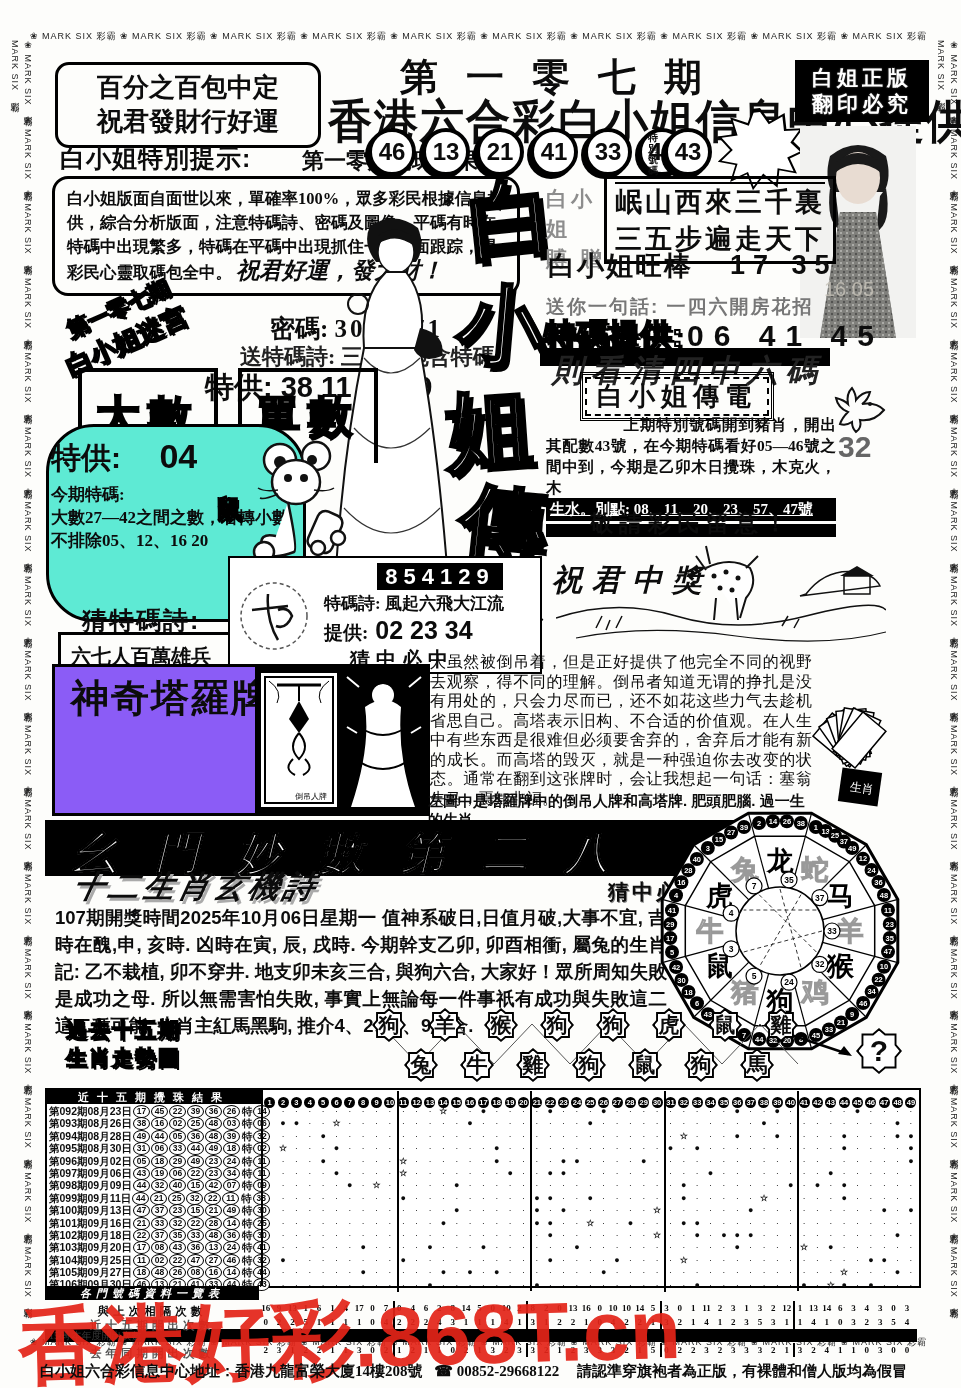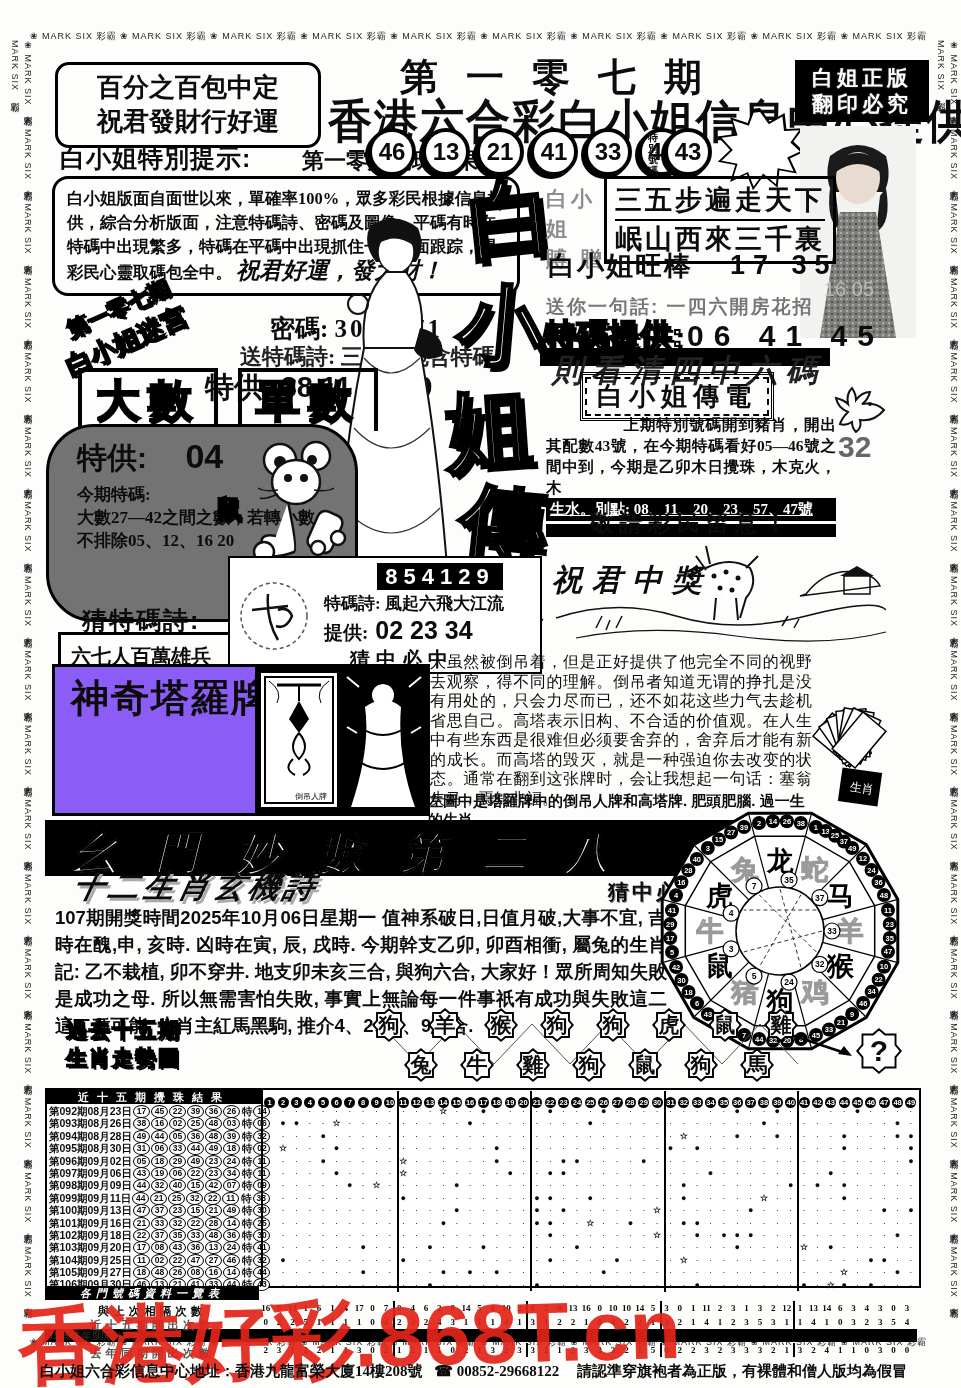--- a/index.html
+++ b/index.html
@@ -29,23 +29,23 @@
   .burst .inner{position:absolute;inset:4px;clip-path:inherit;background:#fff;}
   
   .introbox{border:3px solid #000;border-radius:16px;padding:8px 12px;font-size:16.5px;line-height:24px;
             font-family:"Liberation Serif",serif;font-weight:bold;}
   .wish{font-size:23px;font-style:italic;}
   .codesline{font-size:25px;font-weight:bold;font-family:"Liberation Serif",serif;}
   .rot{transform:rotate(-24deg);transform-origin:left top;}
   .outl{color:#fff;-webkit-text-stroke:2px #000;text-shadow:3px 3px 0 #000;}
   .outl2{color:#fff;-webkit-text-stroke:1.5px #000;text-shadow:2px 2px 0 #000;}
   
-  .bigbox{border:4px solid #000;border-bottom:none;padding:0 14px;font-size:44px;font-weight:bold;
+  .bigbox{border:4px solid #000;border-bottom:none;padding:16px 14px;font-size:44px;font-weight:bold;
           color:#fff;-webkit-text-stroke:2.5px #000;letter-spacing:8px;}
-  .cloud{border:3px solid #000;border-radius:48px;background:#737373;padding:10px 28px;}
+  .cloud{border:3px solid #000;border-radius:48px;background:#5eead4;padding:10px 2px;}
   .cloudnum{font-size:34px;font-weight:bold;}
   .cloudtxt{font-size:17px;line-height:23px;font-weight:bold;font-family:"Liberation Serif",serif;}
   .poemtitle{font-size:25px;font-weight:bold;letter-spacing:2px;}
   .poembox{border:3px solid #000;padding:6px 10px;font-size:20px;line-height:30px;
            font-family:"Liberation Serif",serif;font-weight:bold;}
   .codebox{border:2.5px solid #000;background:#fff;padding:6px 10px;}
   .chip{background:#000;color:#fff;font-size:22px;font-weight:bold;letter-spacing:6px;padding:1px 8px;}
   .tarotbox{border:3px solid #000;background:#8b5cf6;}
   .tarottitle{font-size:38px;font-weight:bold;letter-spacing:2px;}
   .tarotpanel{background:#000;}
@@ -298,22 +298,22 @@
       <rect x="44" y="84" width="40" height="34" fill="#000" transform="rotate(8 64 101)"></rect>
       <text x="54" y="106" font-size="12" fill="#fff" transform="rotate(8 64 101)">生肖</text>
     </svg>
   </div>
 
   <div class="abs graytxt" style="left:546px;top:184px;width:60px;line-height:30px;">
     <div>白小姐</div>
     <div>賻 贈</div>
   </div>
   <div class="abs coupletbox" style="left:604px;top:176px;">
+    <div style="border-top:2px solid #000;">岷山西來三千裏</div>
     <div>三五步遍走天下</div>
-    <div style="border-top:2px solid #000;">岷山西來三千裏</div>
   </div>
   <div class="abs wangbang" style="left:548px;top:248px;">白小姐旺棒</div>
   <div class="abs" style="left:730px;top:250px;font-size:27px;font-weight:bold;letter-spacing:8px;">17  35</div>
   <div class="abs saying" style="left:546px;top:294px;">送你一句話: 一四六開房花招</div>
   <div class="abs" style="left:544px;top:314px;">
     <span class="outl" style="font-size:32px;font-weight:bold;">特碼提供:</span>
     <span style="font-size:30px;font-weight:bold;letter-spacing:10px;">06  41  45</span>
   </div>
   <div class="abs blackbar" style="left:540px;top:348px;width:290px;height:18px;"></div>
   <div class="abs handw" style="left:552px;top:350px;font-size:31px;color:#222;letter-spacing:8px;filter:blur(.3px);">則看清四中六碼</div>

